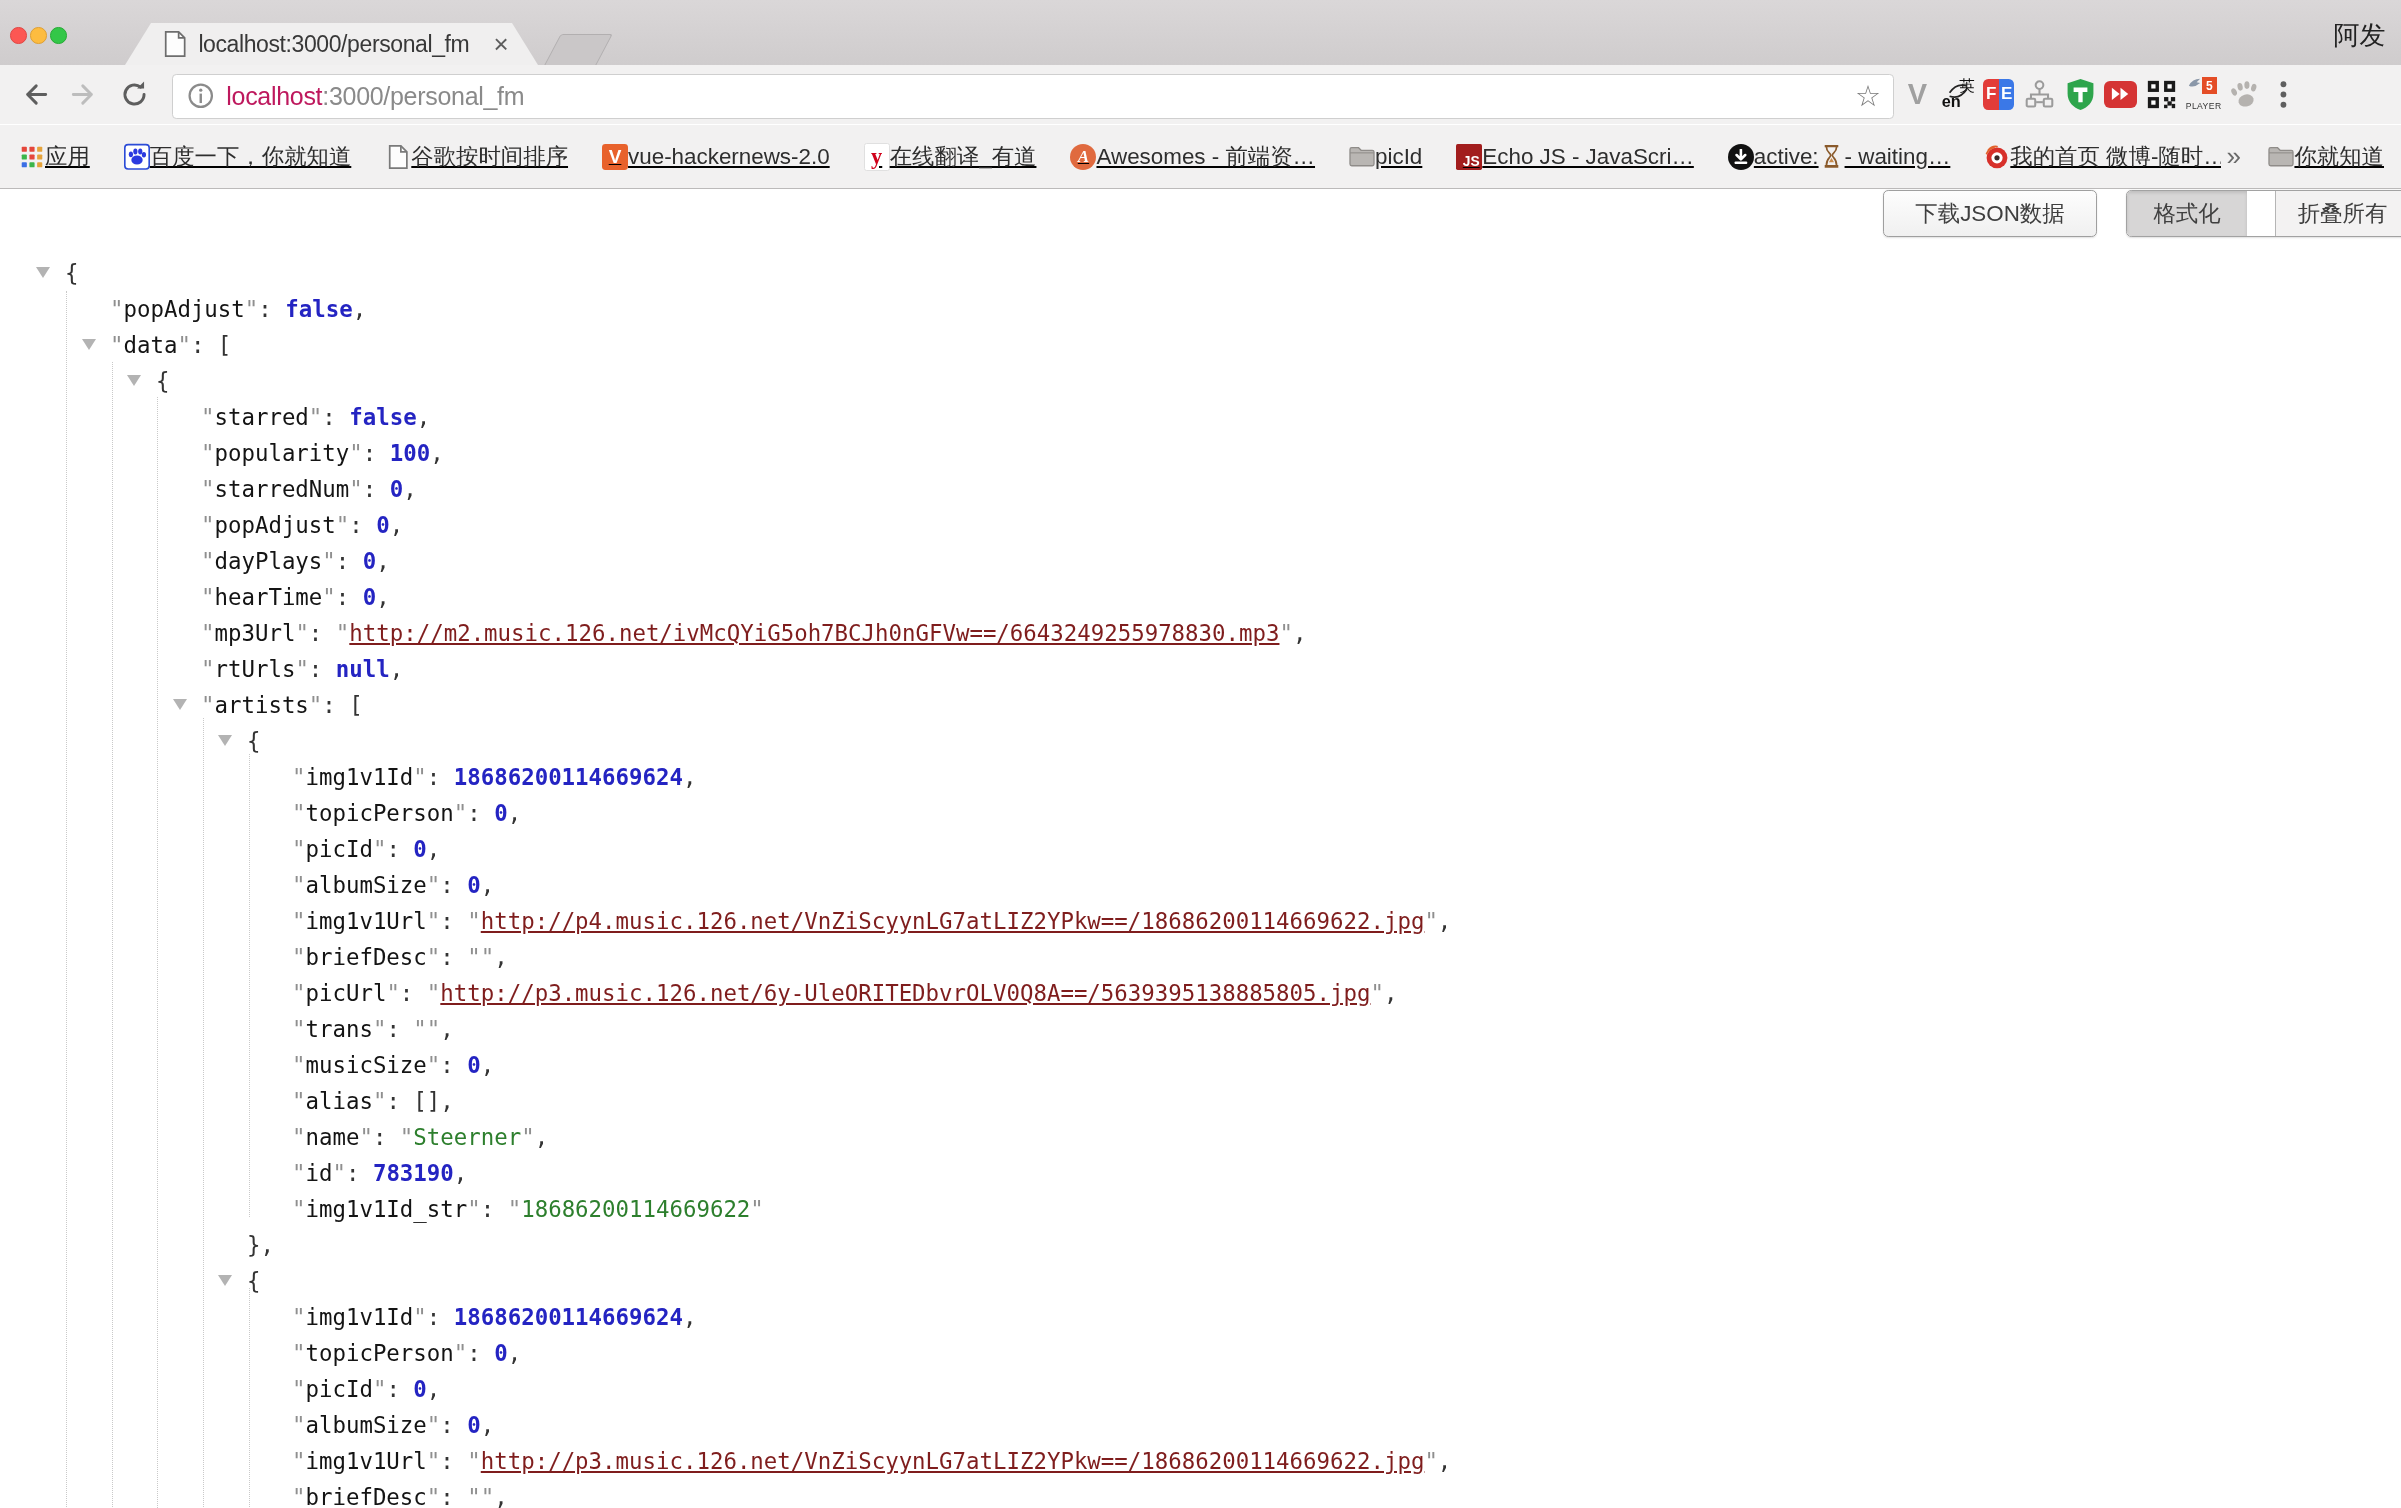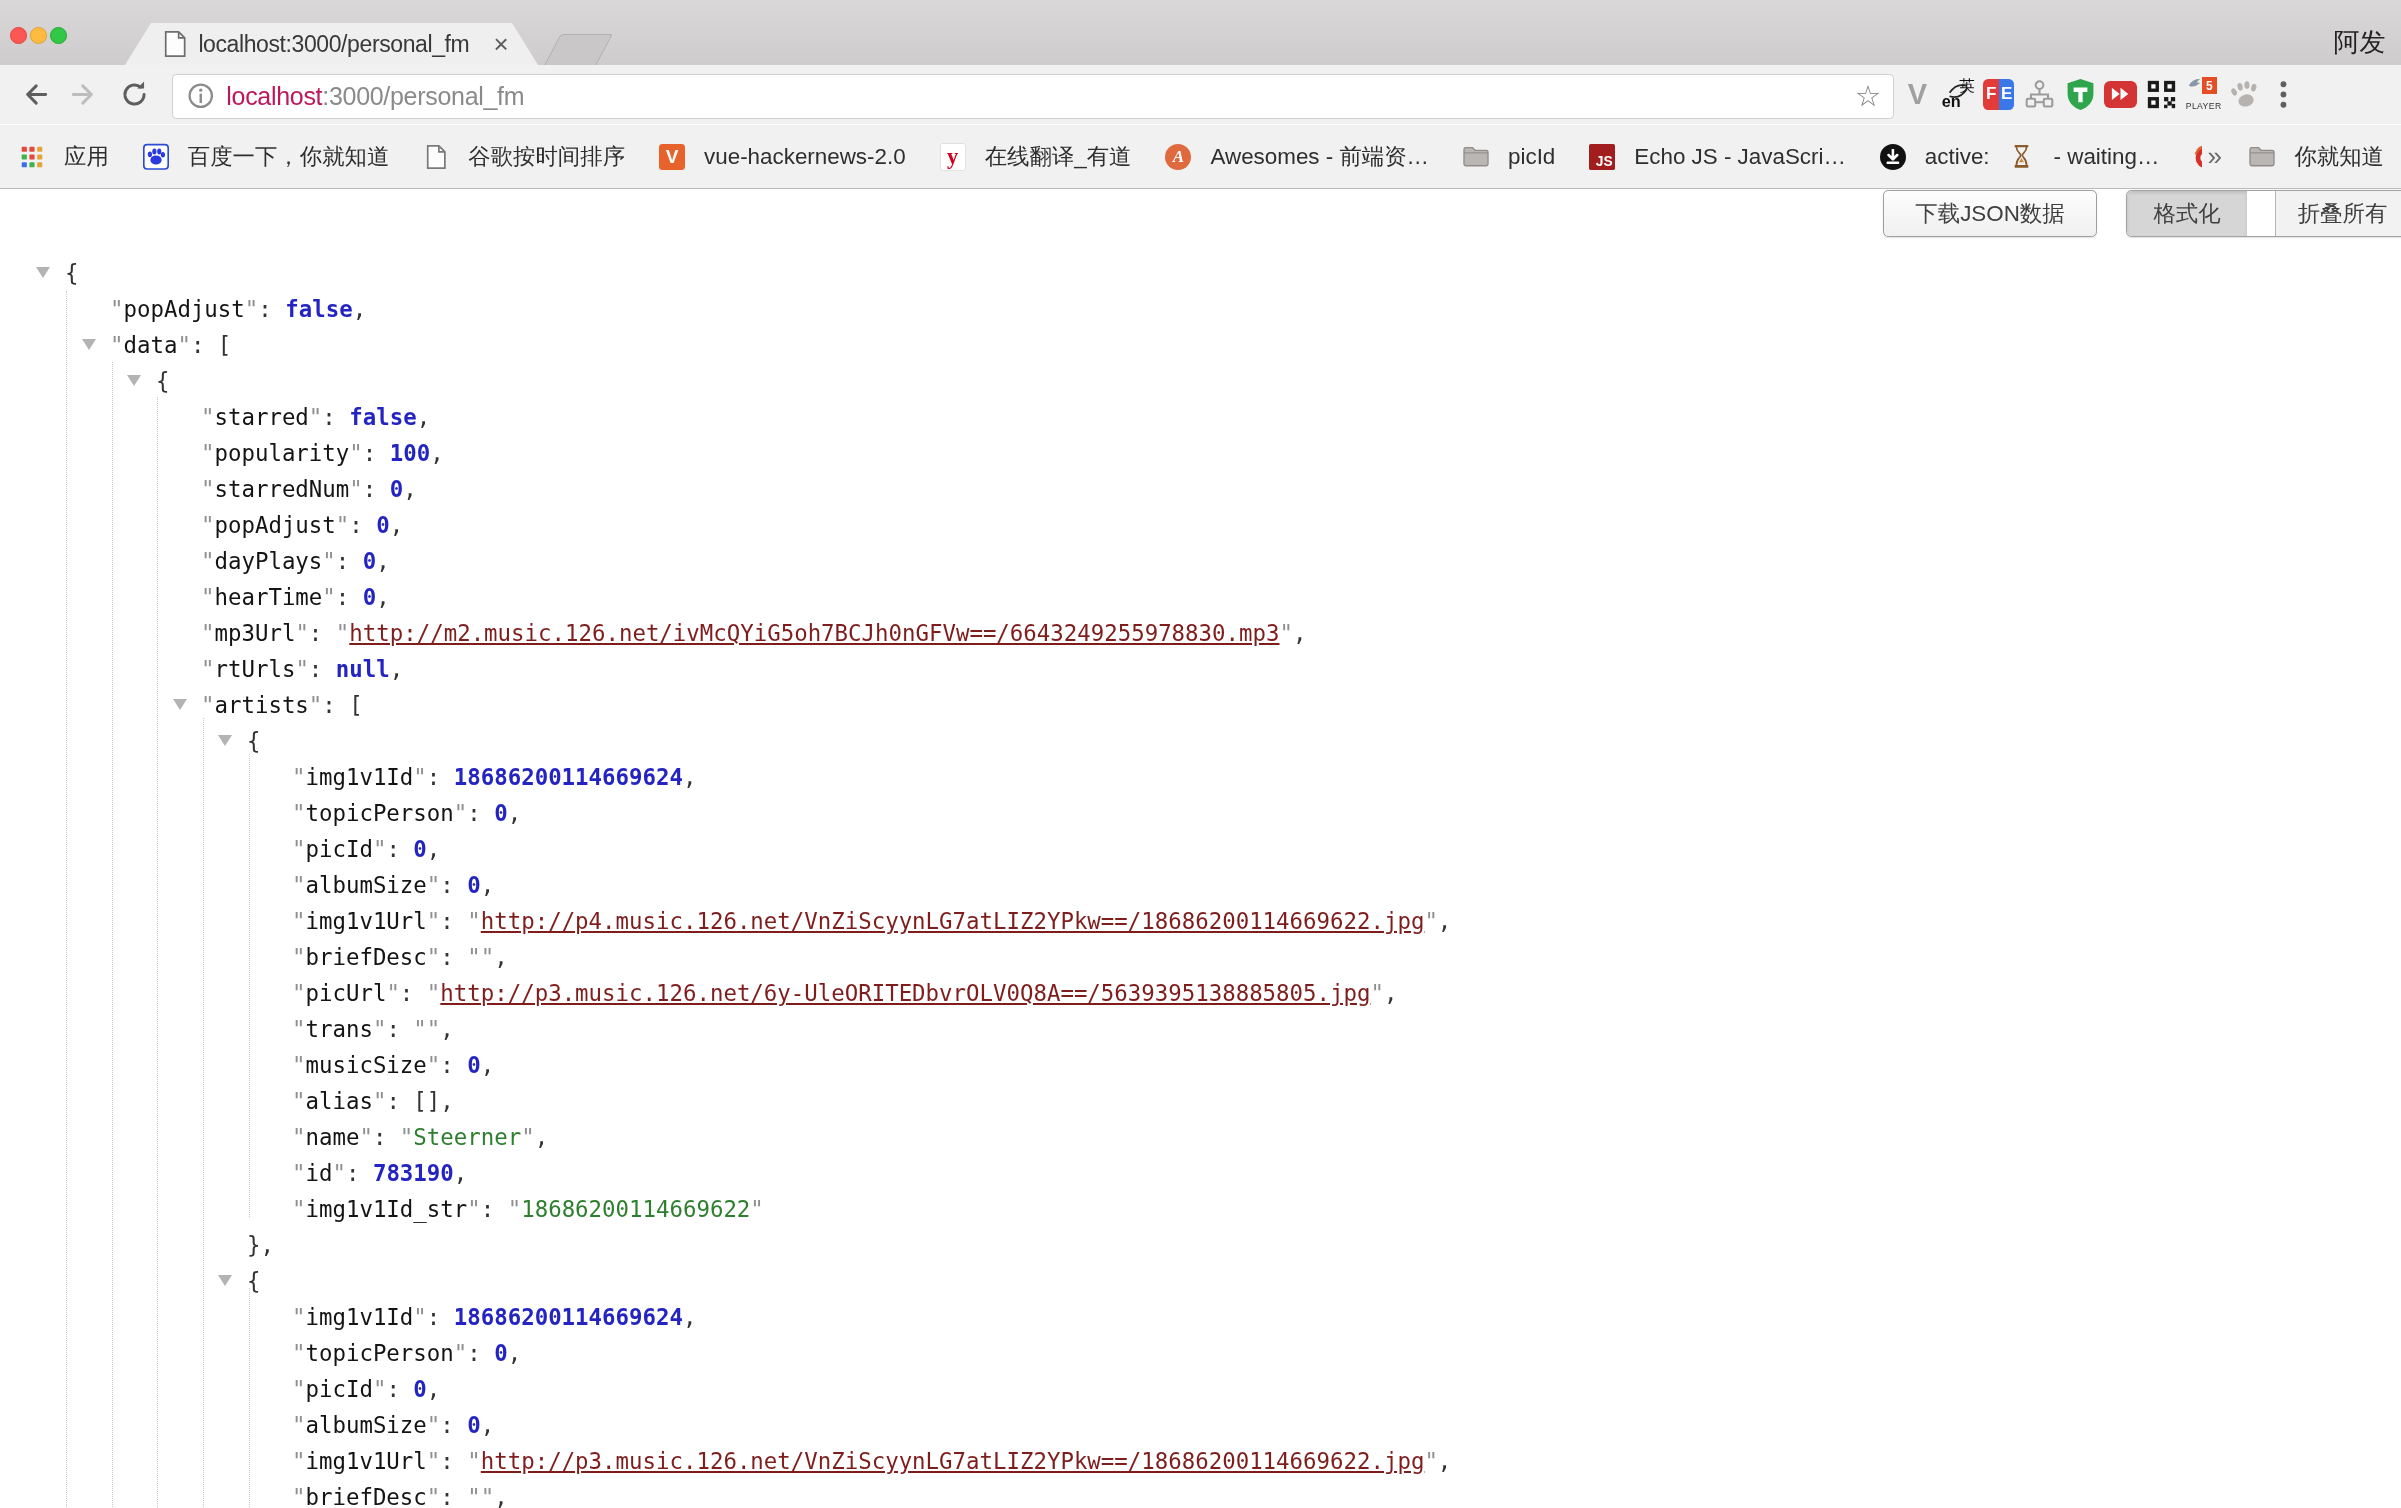--- a/index.html
+++ b/index.html
@@ -32,21 +32,21 @@
   .tab-close{
     margin-left:19px;font-size:26px;color:#5d5d5d;line-height:26px;
     padding:0 5.2px;cursor:default;
   }
   .newtab{
     position:absolute;left:552px;top:34px;width:50px;height:31px;
     background:#cac7c8;border:0.9px solid #b2afb0;border-radius:2.6px;
     transform:skewX(-28deg);
   }
   .profile-name{
-    position:absolute;right:15.5px;top:25px;font-size:26px;color:#222;
+    position:absolute;right:15.5px;top:18px;font-size:26px;color:#222;
   }
   
   .toolbar{
     position:absolute;left:0;top:65px;width:2401px;height:59px;
     background:#f2f1f1;
   }
   .nav-btn{position:absolute;top:6.9px;width:45px;height:45px;display:flex;align-items:center;justify-content:center;}
   .url-field{
     position:absolute;left:172px;top:8.6px;width:1720px;height:43px;
     background:#fff;border:0.9px solid #cfcfcf;border-radius:4.3px;
@@ -65,21 +65,21 @@
     align-items:center;gap:7.7px;
   }
   .ext{width:33px;height:36px;display:flex;align-items:center;justify-content:center;flex:0 0 auto;}
   
   .bookmarks{
     position:absolute;left:0;top:125px;width:2401px;height:63px;
     background:#f2f1f1;border-bottom:0.9px solid #bcbaba;
     display:flex;align-items:center;
   }
   .bm-items{display:flex;align-items:center;padding-left:19px;gap:34px;flex:0 1 auto;overflow:hidden;white-space:nowrap;}
-  .bm{display:flex;align-items:center;gap:19px;flex:0 0 auto;}
+  .bm{display:flex;align-items:center;gap:0;flex:0 0 auto;text-decoration:underline;}
   .bm-label{font-size:22.4px;color:#2e2e2e;white-space:nowrap;}
   .bm-right{margin-left:auto;display:flex;align-items:center;gap:22.4px;padding-right:17px;}
   .bm-chevron{font-size:26px;color:#6a6a6a;padding:0 5.2px;}
   .icon16{width:26px;height:26px;display:flex;align-items:center;justify-content:center;flex:0 0 auto;}
   
   .btn-download{
     position:absolute;left:1883px;top:190px;width:212px;height:45px;
     background:linear-gradient(#fdfdfd,#f0f0f0);
     border:1.7px solid #9f9f9f;border-radius:5.2px;
     font-size:22.4px;color:#3f3f3f;display:flex;align-items:center;justify-content:center;

